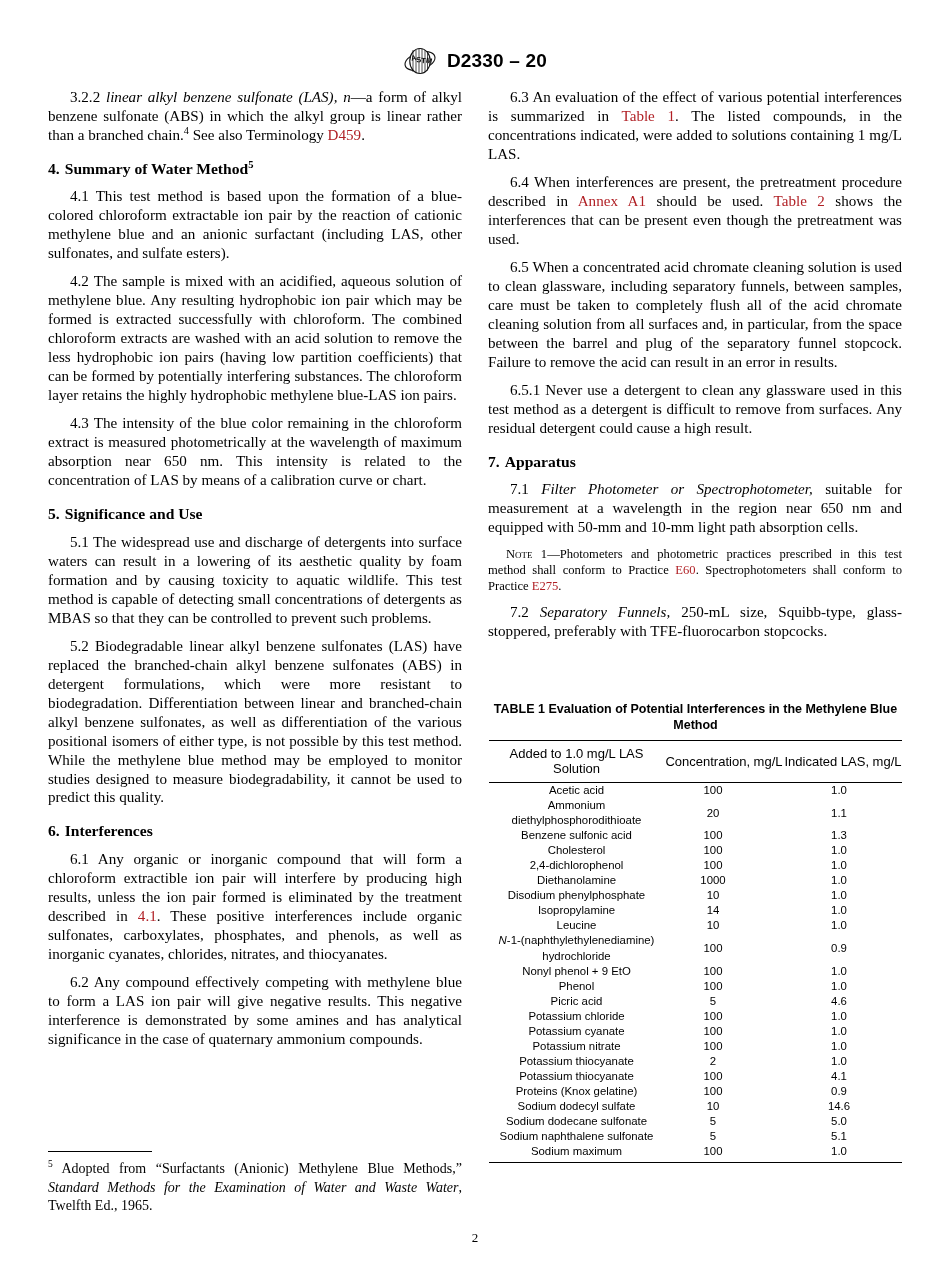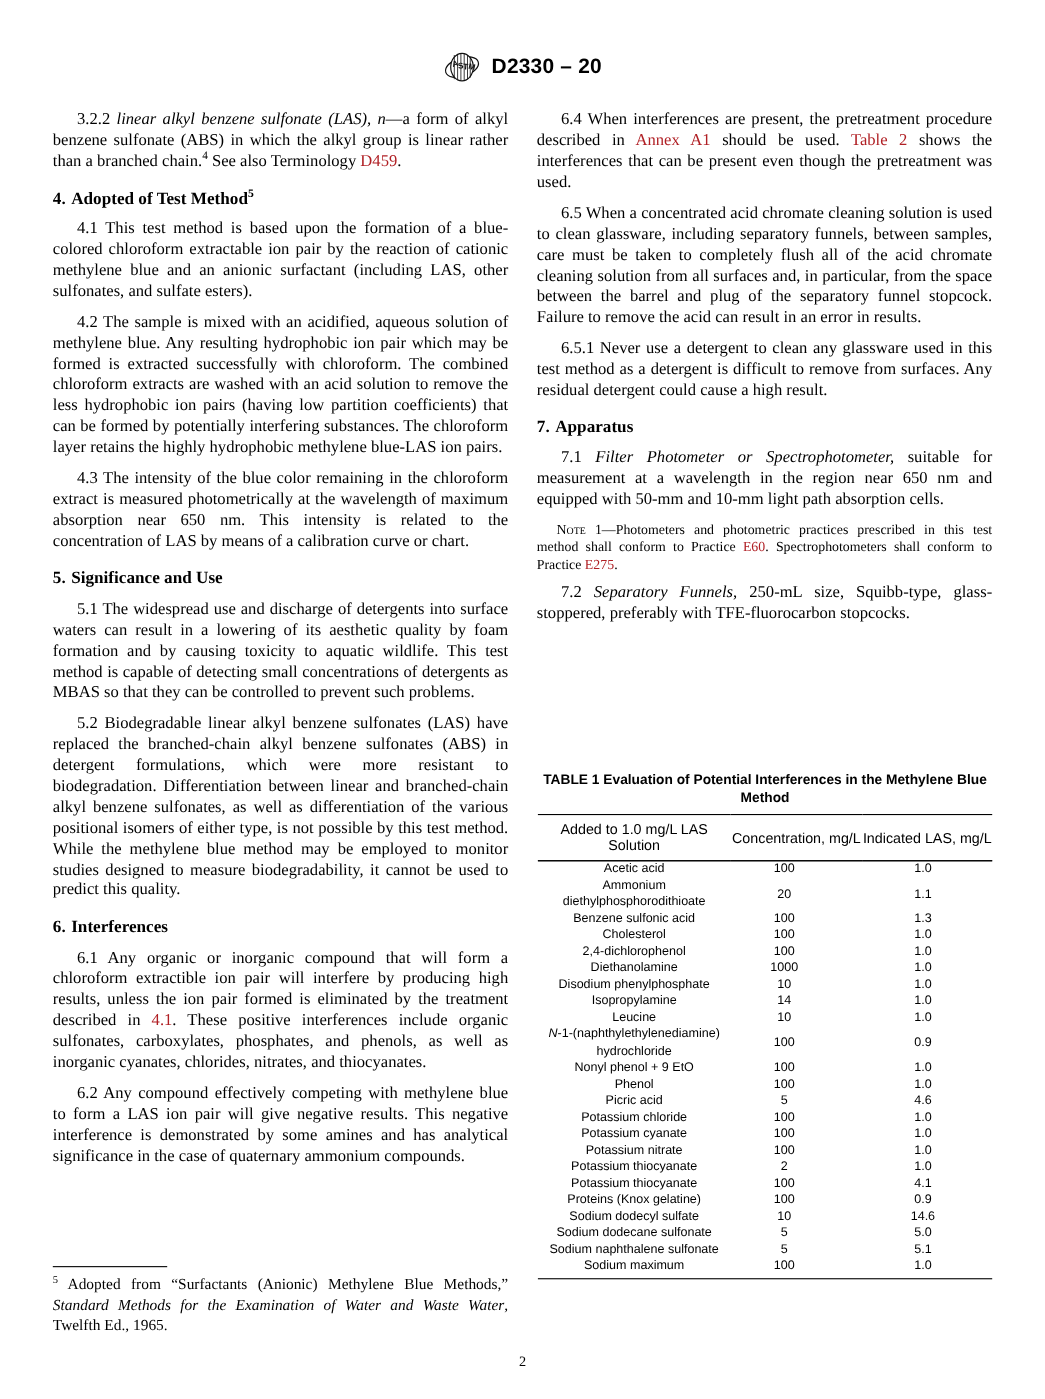--- a/index.html
+++ b/index.html
@@ -22,21 +22,21 @@
   .doc-id {
     font-family:"Liberation Sans", sans-serif;
     font-weight:bold; font-size:19px; letter-spacing:0.2px;
   }
 
   
   .columns {
     position:absolute; top:88px; left:48px;
     width:854px; height:1130px;
   }
-  .col { position:absolute; top:12px; width:414px; }
+  .col { position:absolute; top:0; width:414px; }
   .col-left  { left:0; }
   .col-right { left:440px; }
 
   p.body {
     margin:0 0 9px 0;
     font-size:15.1px;
     line-height:1.258;
     text-align:justify;
     text-justify:inter-word;
     hyphens:none;
@@ -130,40 +130,41 @@
     </span>
     <span class="doc-id">D2330 – 20</span>
   </div>
 
   <div class="columns">
 
     <div class="col col-left">
 
       <p class="body ind"><span>3.2.2</span> <span class="ital">linear alkyl benzene sulfonate (LAS), n</span><span>—a form of alkyl benzene sulfonate (ABS) in which the alkyl group is linear rather than a branched chain.</span><sup>4</sup><span> See also Terminology </span><span class="lnk">D459</span><span>.</span></p>
 
-      <h3 class="sec"><span class="num">4.</span><span>Adopted of Test Method</span><sup>5</sup></h3>
+      <h3 class="sec"><span class="num">4.</span><span>Summary of Water Method</span><sup>5</sup></h3>
 
       <p class="body ind">4.1  This test method is based upon the formation of a blue-colored chloroform extractable ion pair by the reaction of cationic methylene blue and an anionic surfactant (including LAS, other sulfonates, and sulfate esters).</p>
       <p class="body ind">4.2  The sample is mixed with an acidified, aqueous solution of methylene blue. Any resulting hydrophobic ion pair which may be formed is extracted successfully with chloroform. The combined chloroform extracts are washed with an acid solution to remove the less hydrophobic ion pairs (having low partition coefficients) that can be formed by potentially interfering substances. The chloroform layer retains the highly hydrophobic methylene blue-LAS ion pairs.</p>
       <p class="body ind">4.3  The intensity of the blue color remaining in the chloroform extract is measured photometrically at the wavelength of maximum absorption near 650 nm. This intensity is related to the concentration of LAS by means of a calibration curve or chart.</p>
 
       <h3 class="sec"><span class="num">5.</span><span>Significance and Use</span></h3>
 
       <p class="body ind">5.1  The widespread use and discharge of detergents into surface waters can result in a lowering of its aesthetic quality by foam formation and by causing toxicity to aquatic wildlife. This test method is capable of detecting small concentrations of detergents as MBAS so that they can be controlled to prevent such problems.</p>
       <p class="body ind">5.2  Biodegradable linear alkyl benzene sulfonates (LAS) have replaced the branched-chain alkyl benzene sulfonates (ABS) in detergent formulations, which were more resistant to biodegradation. Differentiation between linear and branched-chain alkyl benzene sulfonates, as well as differentiation of the various positional isomers of either type, is not possible by this test method. While the methylene blue method may be employed to monitor studies designed to measure biodegradability, it cannot be used to predict this quality.</p>
 
       <h3 class="sec"><span class="num">6.</span><span>Interferences</span></h3>
 
       <p class="body ind"><span>6.1  Any organic or inorganic compound that will form a chloroform extractible ion pair will interfere by producing high results, unless the ion pair formed is eliminated by the treatment described in </span><span class="lnk">4.1</span><span>. These positive interferences include organic sulfonates, carboxylates, phosphates, and phenols, as well as inorganic cyanates, chlorides, nitrates, and thiocyanates.</span></p>
 
       <p class="body ind">6.2  Any compound effectively competing with methylene blue to form a LAS ion pair will give negative results. This negative interference is demonstrated by some amines and has analytical significance in the case of quaternary ammonium compounds.</p>
     </div>
 
     <div class="col col-right">
 
+      <p class="body ind"><span>6.3  An evaluation of the effect of various potential interferences is summarized in </span><span class="lnk">Table 1</span><span>. The listed compounds, in the concentrations indicated, were added to solutions containing 1 mg/L LAS.</span></p>
 
       <p class="body ind"><span>6.4  When interferences are present, the pretreatment procedure described in </span><span class="lnk">Annex A1</span><span> should be used. </span><span class="lnk">Table 2</span><span> shows the interferences that can be present even though the pretreatment was used.</span></p>
 
       <p class="body ind">6.5  When a concentrated acid chromate cleaning solution is used to clean glassware, including separatory funnels, between samples, care must be taken to completely flush all of the acid chromate cleaning solution from all surfaces and, in particular, from the space between the barrel and plug of the separatory funnel stopcock. Failure to remove the acid can result in an error in results.</p>
       <p class="body ind">6.5.1  Never use a detergent to clean any glassware used in this test method as a detergent is difficult to remove from surfaces. Any residual detergent could cause a high result.</p>
 
       <h3 class="sec"><span class="num">7.</span><span>Apparatus</span></h3>
 
       <p class="body ind"><span>7.1 </span><span class="ital">Filter Photometer or Spectrophotometer,</span><span> suitable for measurement at a wavelength in the region near 650 nm and equipped with 50-mm and 10-mm light path absorption cells.</span></p>
 

